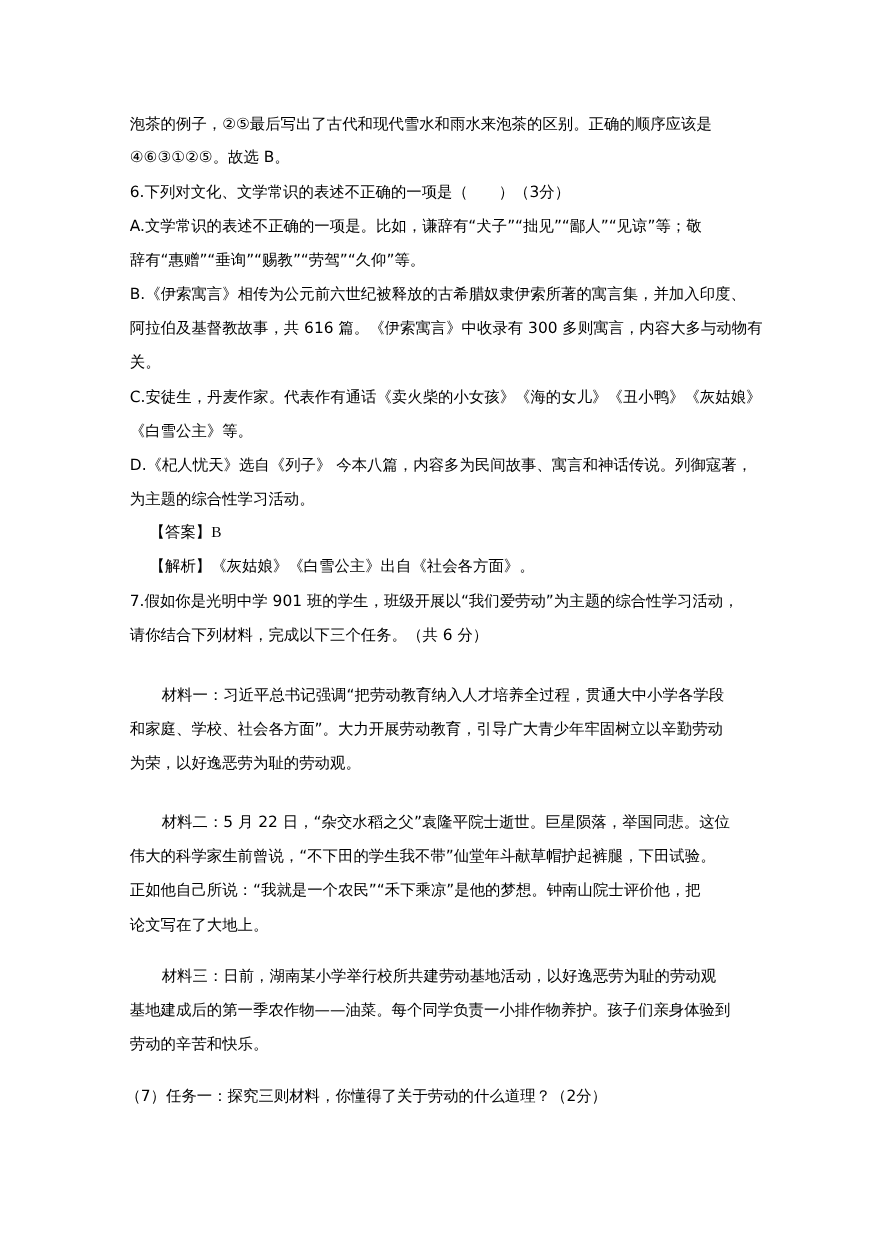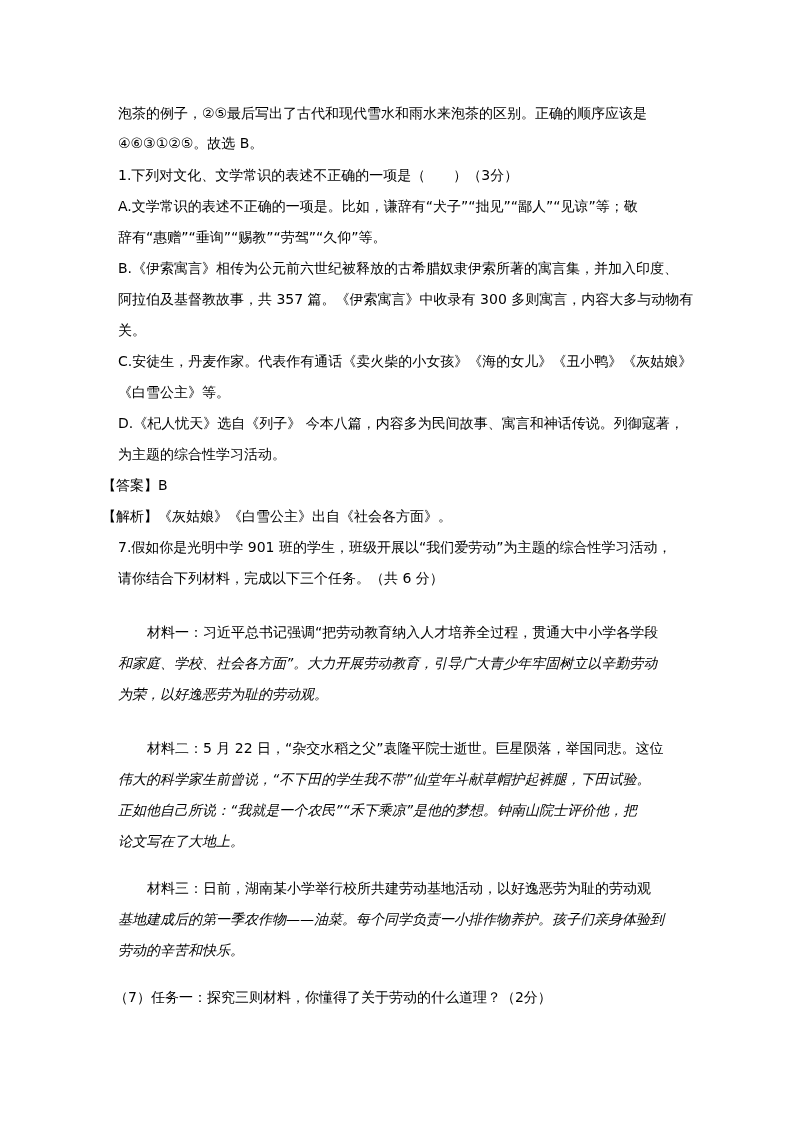--- a/index.html
+++ b/index.html
@@ -1,35 +1,35 @@
 <!DOCTYPE html>
 <html><head>
 <meta charset="utf-8">
 <style>
   html, body { margin: 0; padding: 0; background: #ffffff; }
   body { width: 794px; height: 1123px; position: relative; overflow: hidden;
          font-family: "DejaVu Sans", sans-serif; color: #000; }
   .line { position: absolute; left: 118px; font-size: 14px; line-height: 18px;
           white-space: nowrap; letter-spacing: 0px; }
   .indent { left: 147px; text-align: center; }
-  .mat { left: 118px; font-style: italic; }
-  .answer { left: 102px; }
+  .mat { left: 118px; }
+  .answer { left: 136px; font-family: Liberation Serif, serif; }
 </style>
 </head>
 <body>
 
 <div id="doc">
 
   <div class="line" style="top:104px">泡茶的例子，②⑤最后写出了古代和现代雪水和雨水来泡茶的区别。正确的顺序应该是</div>
   <div class="line" style="top:134px">④⑥③①②⑤。故选 B。</div>
-  <div class="line" style="top:166px">1.下列对文化、文学常识的表述不正确的一项是（　　）（3分）</div>
+  <div class="line" style="top:166px">6.下列对文化、文学常识的表述不正确的一项是（　　）（3分）</div>
   <div class="line" style="top:197px">A.文学常识的表述不正确的一项是。比如，谦辞有“犬子”“拙见”“鄙人”“见谅”等；敬</div>
   <div class="line" style="top:228px">辞有“惠赠”“垂询”“赐教”“劳驾”“久仰”等。</div>
   <div class="line" style="top:259px">B.《伊索寓言》相传为公元前六世纪被释放的古希腊奴隶伊索所著的寓言集，并加入印度、</div>
-  <div class="line" style="top:290px">阿拉伯及基督教故事，共 357 篇。《伊索寓言》中收录有 300 多则寓言，内容大多与动物有</div>
+  <div class="line" style="top:290px">阿拉伯及基督教故事，共 616 篇。《伊索寓言》中收录有 300 多则寓言，内容大多与动物有</div>
   <div class="line" style="top:321px">关。</div>
   <div class="line" style="top:352px">C.安徒生，丹麦作家。代表作有通话《卖火柴的小女孩》《海的女儿》《丑小鸭》《灰姑娘》</div>
   <div class="line" style="top:383px">《白雪公主》等。</div>
   <div class="line" style="top:414px">D.《杞人忧天》选自《列子》 今本八篇，内容多为民间故事、寓言和神话传说。列御寇著，</div>
   <div class="line" style="top:445px">为主题的综合性学习活动。</div>
   <div class="line answer" style="top:476px">【答案】B</div>
   <div class="line answer" style="top:507px">【解析】《灰姑娘》《白雪公主》出自《社会各方面》。</div>
   <div class="line" style="top:538px">7.假如你是光明中学 901 班的学生，班级开展以“我们爱劳动”为主题的综合性学习活动，</div>
   <div class="line" style="top:569px">请你结合下列材料，完成以下三个任务。（共 6 分）</div>
 

